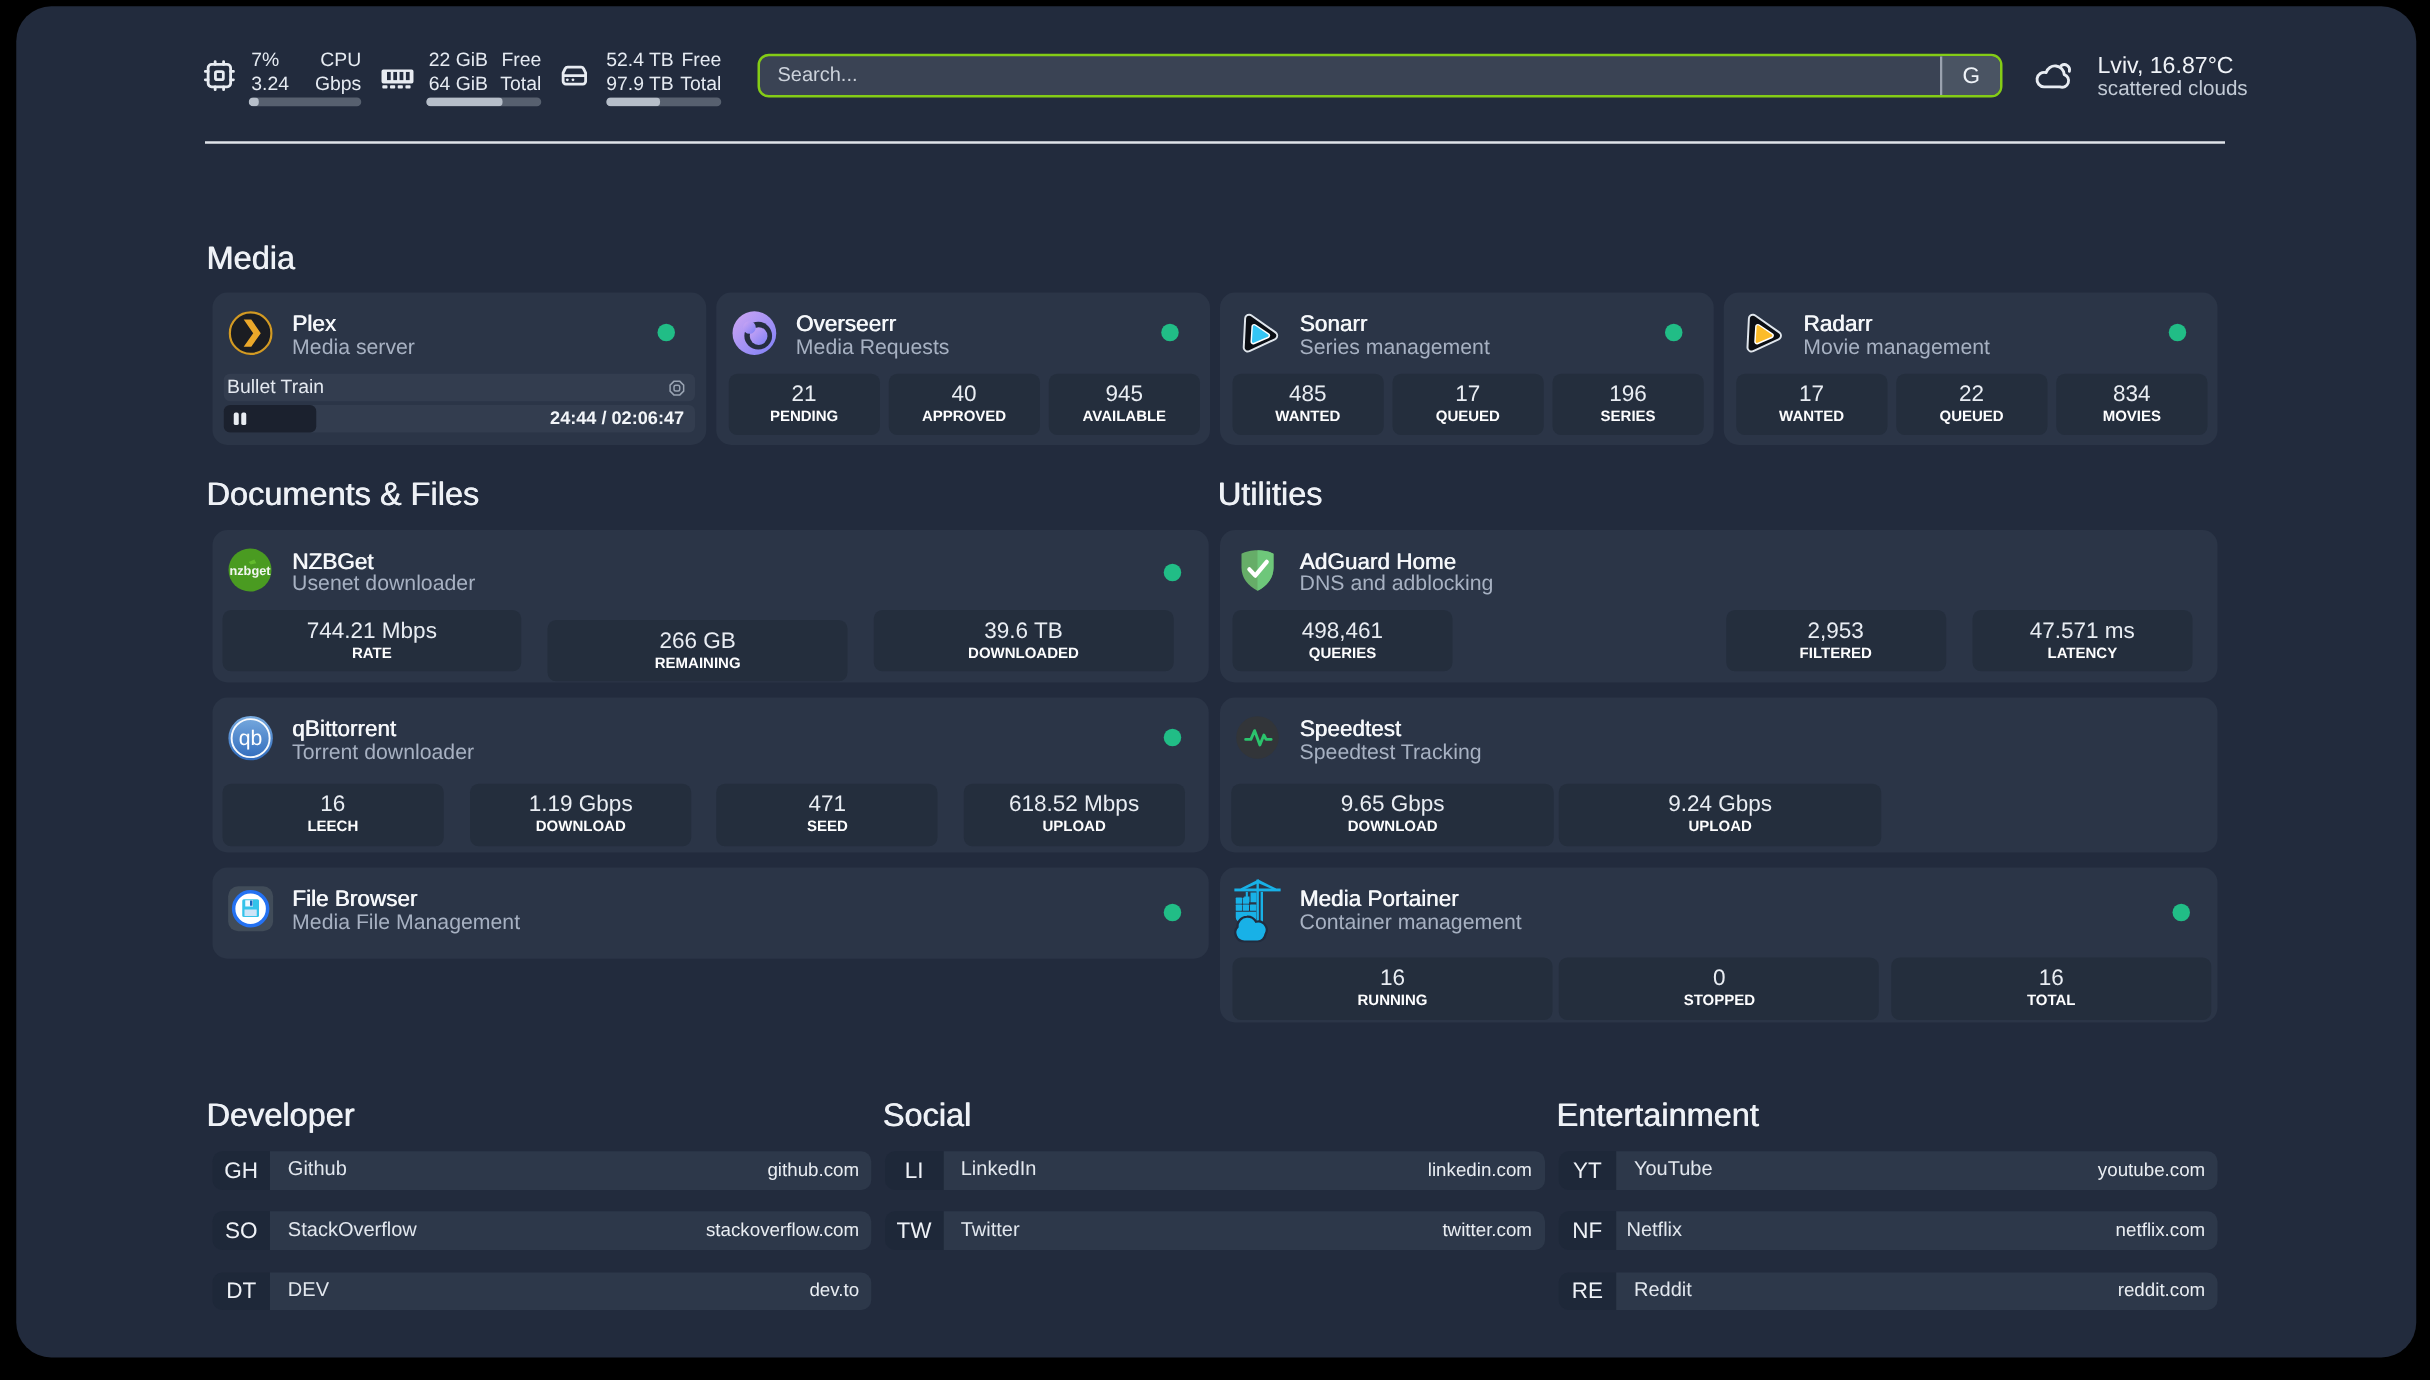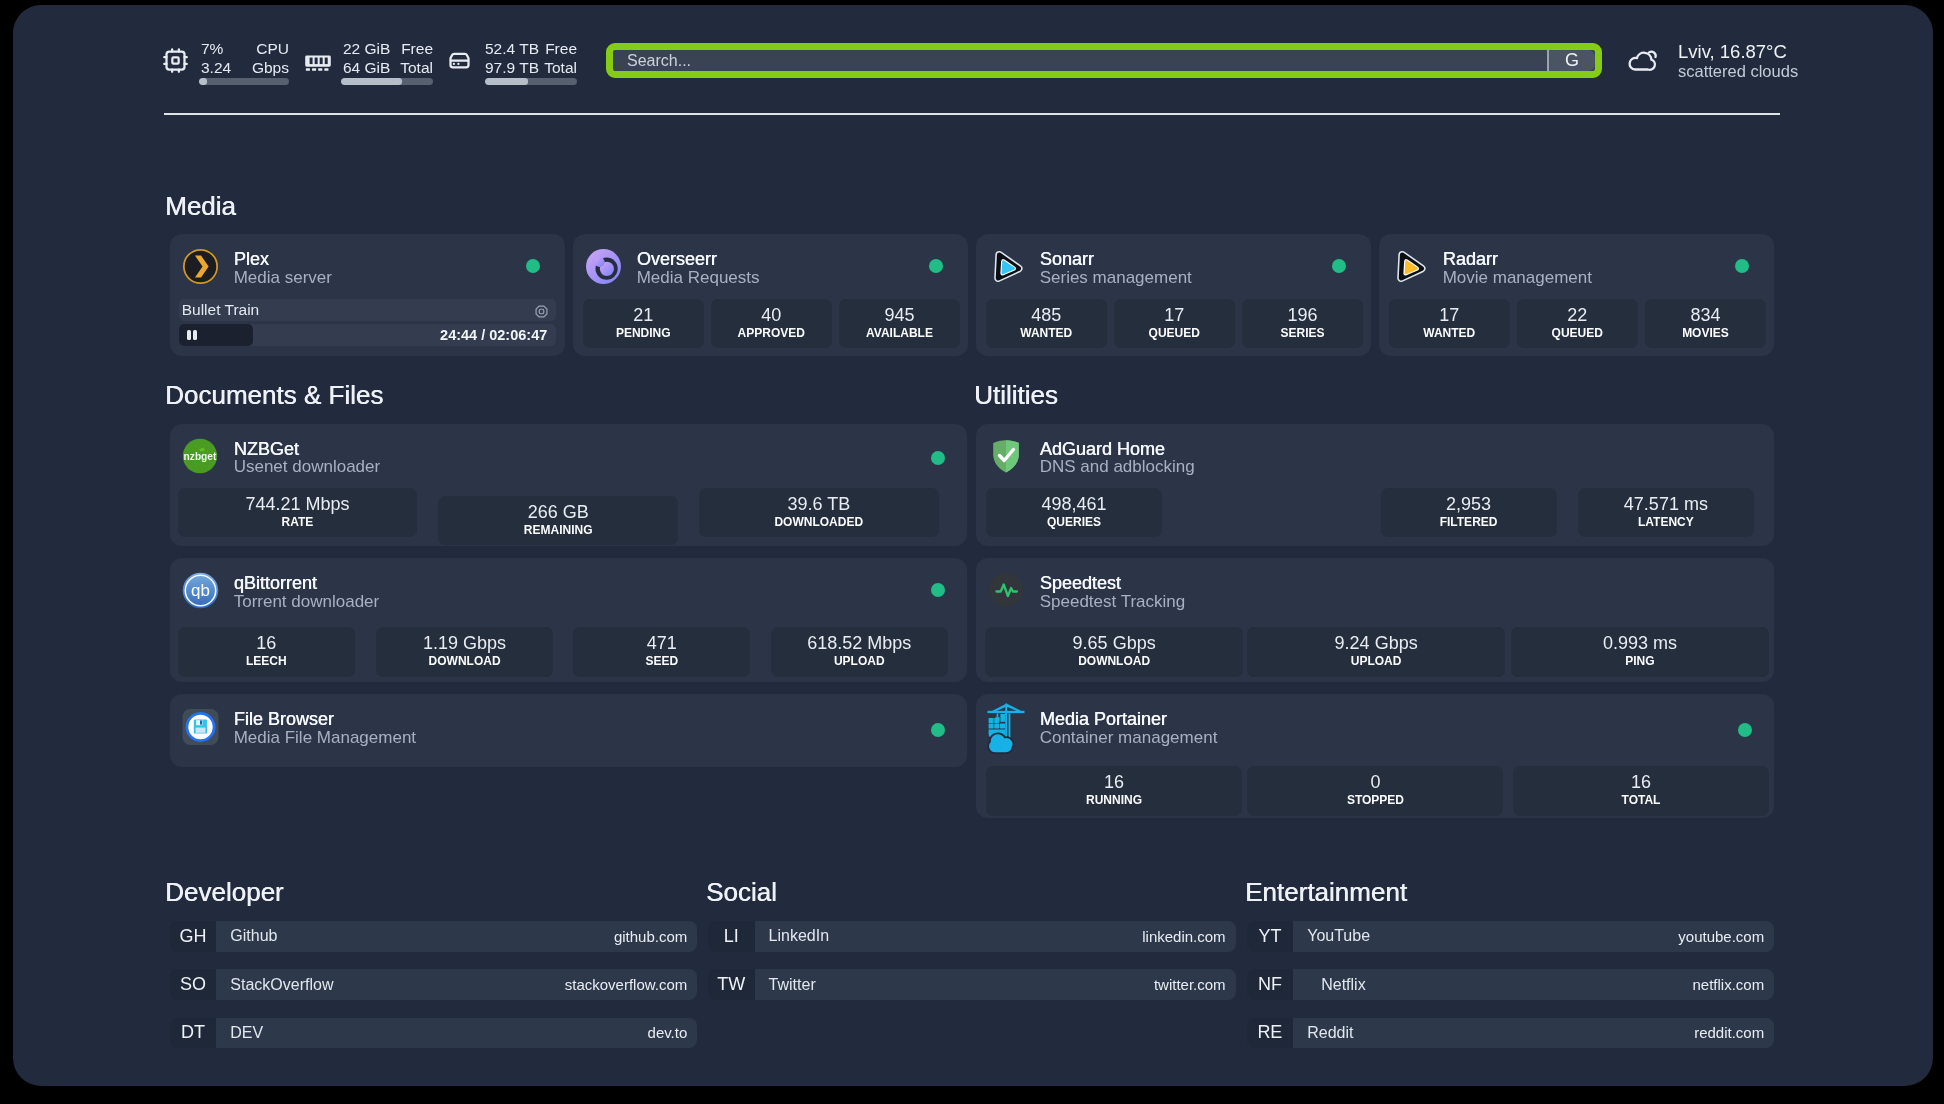--- a/index.html
+++ b/index.html
@@ -70,21 +70,21 @@
     <div class="num">52.4 TB</div>
     <div class="num">97.9 TB</div>
   </div>
 <div class="abs" style="left:485px;top:39px;width:92px;text-align:right">
     <div class="num">Free</div>
     <div class="num">Total</div>
   </div>
 <div class="bar" style="left:485px;top:77.5px;width:92px">
     <div class="barf" style="width:43px"></div>
   </div>
-<div class="abs" style="left:606px;top:43px;width:996px;height:35px;border:7px solid #84cc16;border-radius:9px;background:#3a4354;display:flex;align-items:center">
+<div class="abs" style="left:606px;top:43px;width:996px;height:35px;border:2px solid #84cc16;border-radius:9px;background:#3a4354;display:flex;align-items:center">
     <div style="font-size:16px;color:#ccd2db;margin-left:14px">Search...</div>
     <div style="margin-left:auto;width:48px;height:100%;background:#4a5463;border-left:2px solid #9aa2af;border-radius:0 7px 7px 0;display:flex;align-items:center;justify-content:center;font-size:18px;color:#eef2f7">G</div>
   </div>
 <div class="abs" style="left:1625px;top:45px"><svg width="37" height="28" viewBox="0 0 37 28" fill="none">
       <path d="M30.5 12a4.2 4.2 0 0 0-6.4-4.6" stroke="#e8ecf2" stroke-width="2.3" stroke-linecap="round"></path>
       <path d="M23 24.5H10.2a5.8 5.8 0 1 1 1.7-11.4A7.4 7.4 0 0 1 26.4 14.7a5 5 0 0 1-3.4 9.8z" fill="#222b3d" stroke="#e8ecf2" stroke-width="2.3" stroke-linejoin="round"></path>
     </svg></div>
 <div class="abs" style="left:1678px;top:41px">
     <div style="font-size:18.5px;color:#eff2f7;line-height:21px">Lviv, 16.87°C</div>
     <div style="font-size:16.5px;color:#c3cbd6;line-height:19px">scattered clouds</div>
@@ -317,24 +317,20 @@
       <div class="ttl">Speedtest</div>
       <div class="sub">Speedtest Tracking</div>
     </div>
     <div class="pill" style="left:9.7px;top:68.5px;width:257.5px;height:50px">
       <div class="pv">9.65 Gbps</div>
       <div class="pl">DOWNLOAD</div>
     </div>
     <div class="pill" style="left:271.7px;top:68.5px;width:257.5px;height:50px">
       <div class="pv">9.24 Gbps</div>
       <div class="pl">UPLOAD</div>
-    </div>
-    <div class="pill" style="left:535.5px;top:68.5px;width:257.5px;height:50px">
-      <div class="pv">0.993 ms</div>
-      <div class="pl">PING</div>
     </div>
   </div>
 <div class="card" style="left:975.7px;top:694px;width:798.3px;height:124px">
     <div class="abs" style="left:10px;top:7px"><svg width="40" height="53" viewBox="0 0 40 53" fill="#18b1e7">
         <rect x="1.5" y="9.8" width="37" height="2.3"></rect>
         <path d="M20.6 2.6 L6.4 9.8 L8.2 11 L21.4 5.2 Z"></path>
         <path d="M20.6 2.6 L35 9.8 L33.4 11 L19.8 5.2 Z"></path>
         <rect x="19.2" y="2.6" width="1.9" height="36"></rect>
         <rect x="22.5" y="12.5" width="1.9" height="31"></rect>
         <rect x="10.6" y="12.5" width="1.7" height="4"></rect>
@@ -393,19 +389,19 @@
     <div class="lname" style="margin-left:14px">Twitter</div>
     <div class="lurl" style="margin-right:10px">twitter.com</div>
   </div>
 <div class="chip" style="left:1246.6px;top:921px;width:46.6px;height:30.5px">YT</div>
 <div class="lpill" style="left:1293.1999999999998px;top:921px;width:481px;height:30.5px">
     <div class="lname" style="margin-left:14px">YouTube</div>
     <div class="lurl" style="margin-right:10px">youtube.com</div>
   </div>
 <div class="chip" style="left:1246.6px;top:969.3px;width:46.6px;height:30.5px">NF</div>
 <div class="lpill" style="left:1293.1999999999998px;top:969.3px;width:481px;height:30.5px">
-    <div class="lname" style="margin-left:28px">Netflix</div>
+    <div class="lname" style="margin-left:8px">Netflix</div>
     <div class="lurl" style="margin-right:10px">netflix.com</div>
   </div>
 <div class="chip" style="left:1246.6px;top:1017.5999999999999px;width:46.6px;height:30.5px">RE</div>
 <div class="lpill" style="left:1293.1999999999998px;top:1017.5999999999999px;width:481px;height:30.5px">
     <div class="lname" style="margin-left:14px">Reddit</div>
     <div class="lurl" style="margin-right:10px">reddit.com</div>
   </div>
 </body></html>

